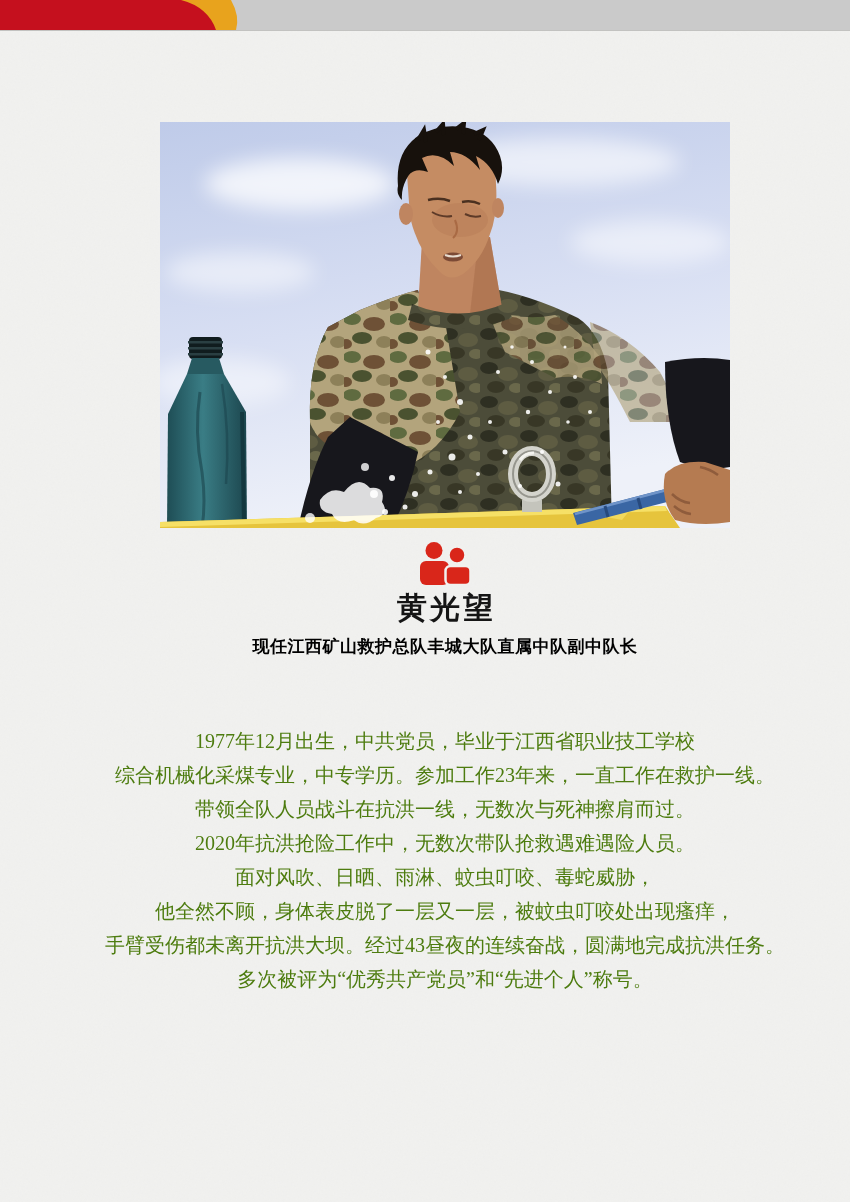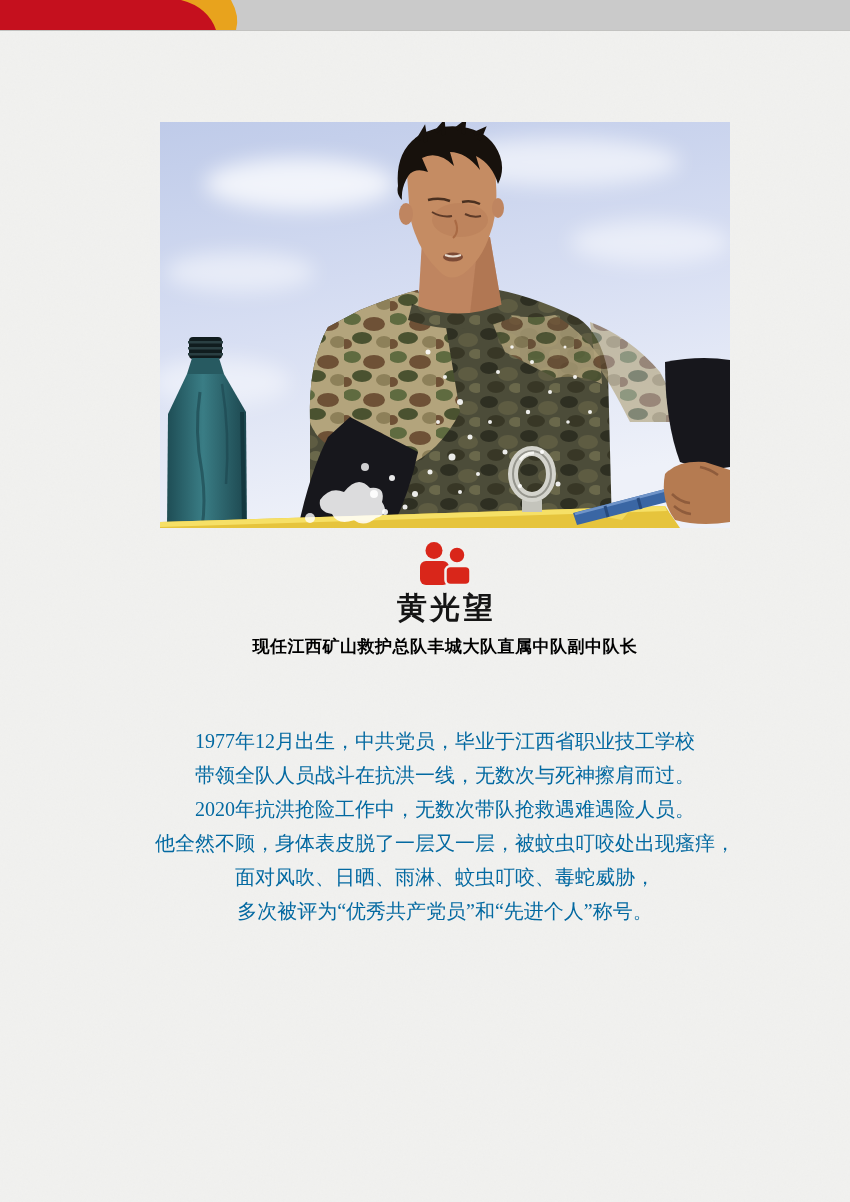--- a/index.html
+++ b/index.html
@@ -30,21 +30,21 @@
     margin:6px 0 0;font-size:30px;line-height:34px;font-weight:bold;
     color:#151515;letter-spacing:3px;text-indent:3px;
   }
   .profile-title{
     margin:11px 0 0;font-size:17px;line-height:24px;font-weight:bold;
     color:#000000;letter-spacing:.5px;font-family:Liberation Mono, monospace;
   }
   .bio{
     margin:64px auto 0;width:760px;
     font-family:"Liberation Serif","DejaVu Serif",serif;
-    font-size:20px;line-height:34px;color:#0369a1;
+    font-size:20px;line-height:34px;color:#4d7c0f;
   }
   .bio-line{white-space:nowrap;}
 </style>
 </head>
 <body>
 
 <div class="top-strip">
   <svg class="ribbon" width="245" height="30" viewBox="0 0 245 30">
     <path d="M0,0 L231,0 Q240,16 236,30 L0,30 Z" fill="#e8a31d"></path>
     <path d="M0,0 L181,0 Q208,7 216,30 L0,30 Z" fill="#c5101e"></path>
@@ -208,20 +208,22 @@
     <rect x="1" y="20" width="29" height="24" rx="6" fill="#d9261a"></rect>
     <circle cx="38" cy="14" r="8.5" fill="#d9261a" stroke="#f1f1ef" stroke-width="2.5"></circle>
     <rect x="26.5" y="25" width="25" height="19" rx="5" fill="#d9261a" stroke="#f1f1ef" stroke-width="2.5"></rect>
   </svg>
 
   <h1 class="profile-name">黄光望</h1>
   <div class="profile-title">现任江西矿山救护总队丰城大队直属中队副中队长</div>
 
   <div class="bio">
     <div class="bio-line">1977年12月出生，中共党员，毕业于江西省职业技工学校</div>
+    <div class="bio-line">综合机械化采煤专业，中专学历。参加工作23年来，一直工作在救护一线。</div>
     <div class="bio-line">带领全队人员战斗在抗洪一线，无数次与死神擦肩而过。</div>
     <div class="bio-line">2020年抗洪抢险工作中，无数次带队抢救遇难遇险人员。</div>
+    <div class="bio-line">面对风吹、日晒、雨淋、蚊虫叮咬、毒蛇威胁，</div>
     <div class="bio-line">他全然不顾，身体表皮脱了一层又一层，被蚊虫叮咬处出现瘙痒，</div>
-    <div class="bio-line">面对风吹、日晒、雨淋、蚊虫叮咬、毒蛇威胁，</div>
+    <div class="bio-line">手臂受伤都未离开抗洪大坝。经过43昼夜的连续奋战，圆满地完成抗洪任务。</div>
     <div class="bio-line">多次被评为“优秀共产党员”和“先进个人”称号。</div>
   </div>
 
 </div>
 
 </body></html>

